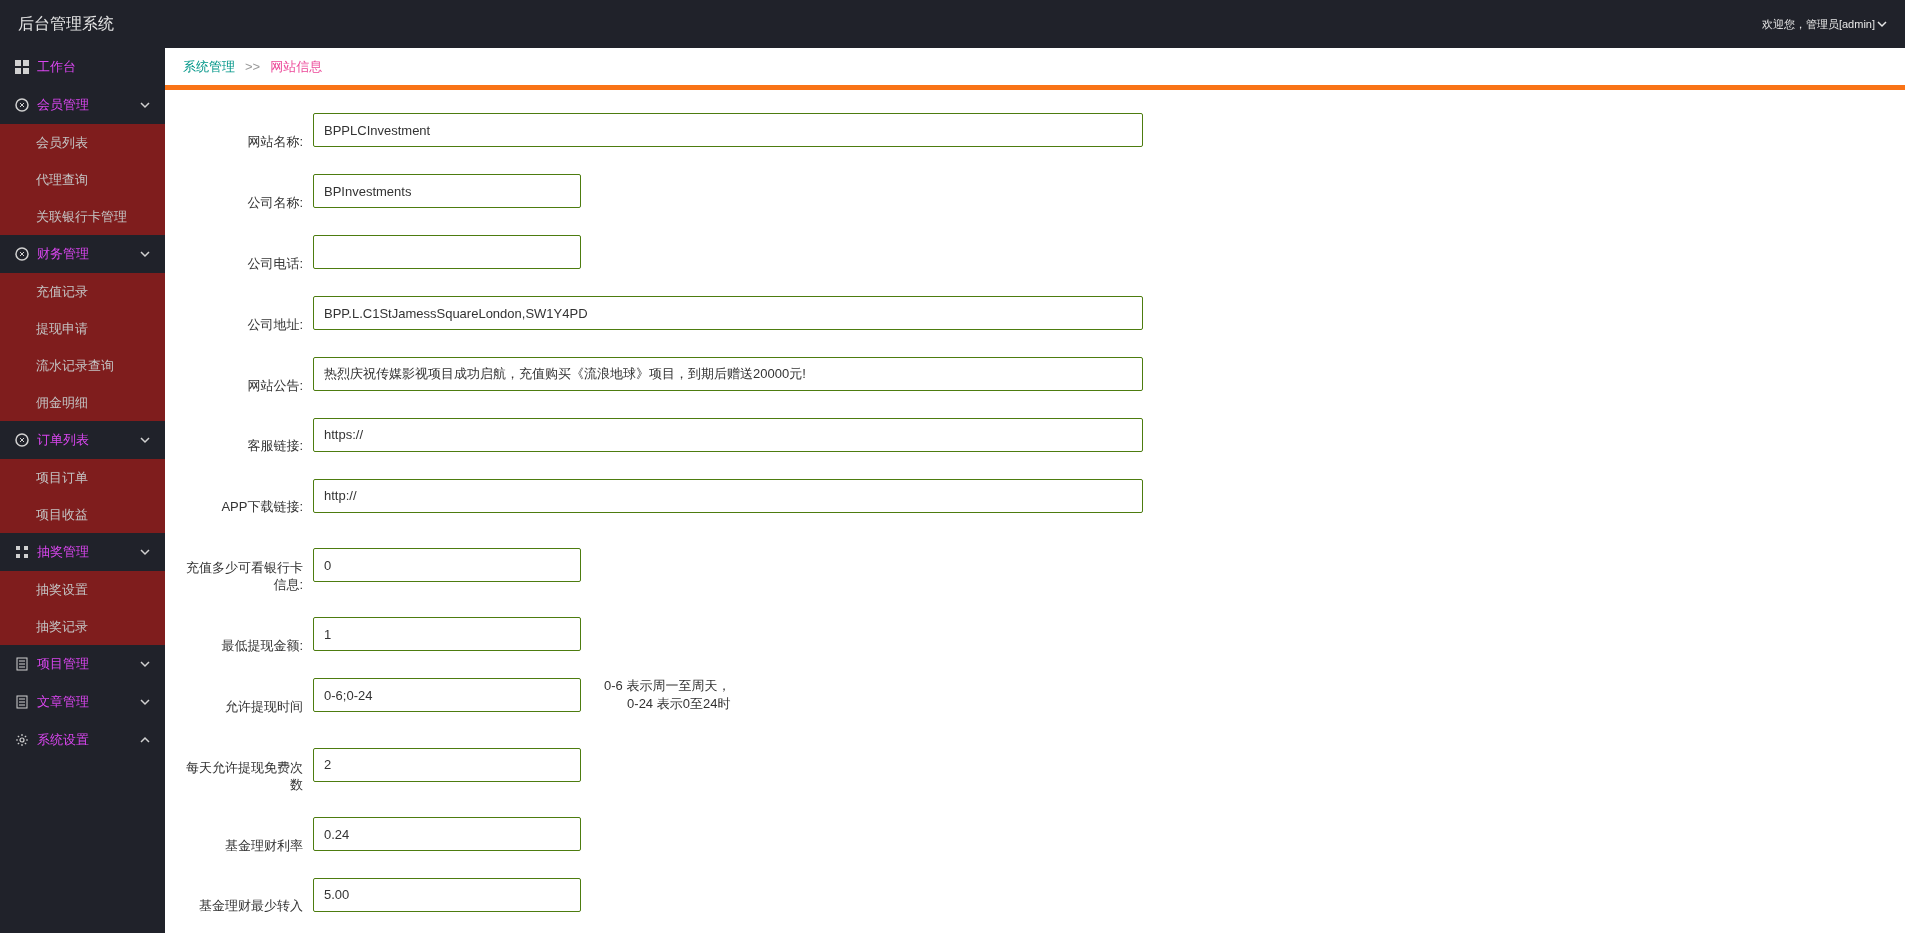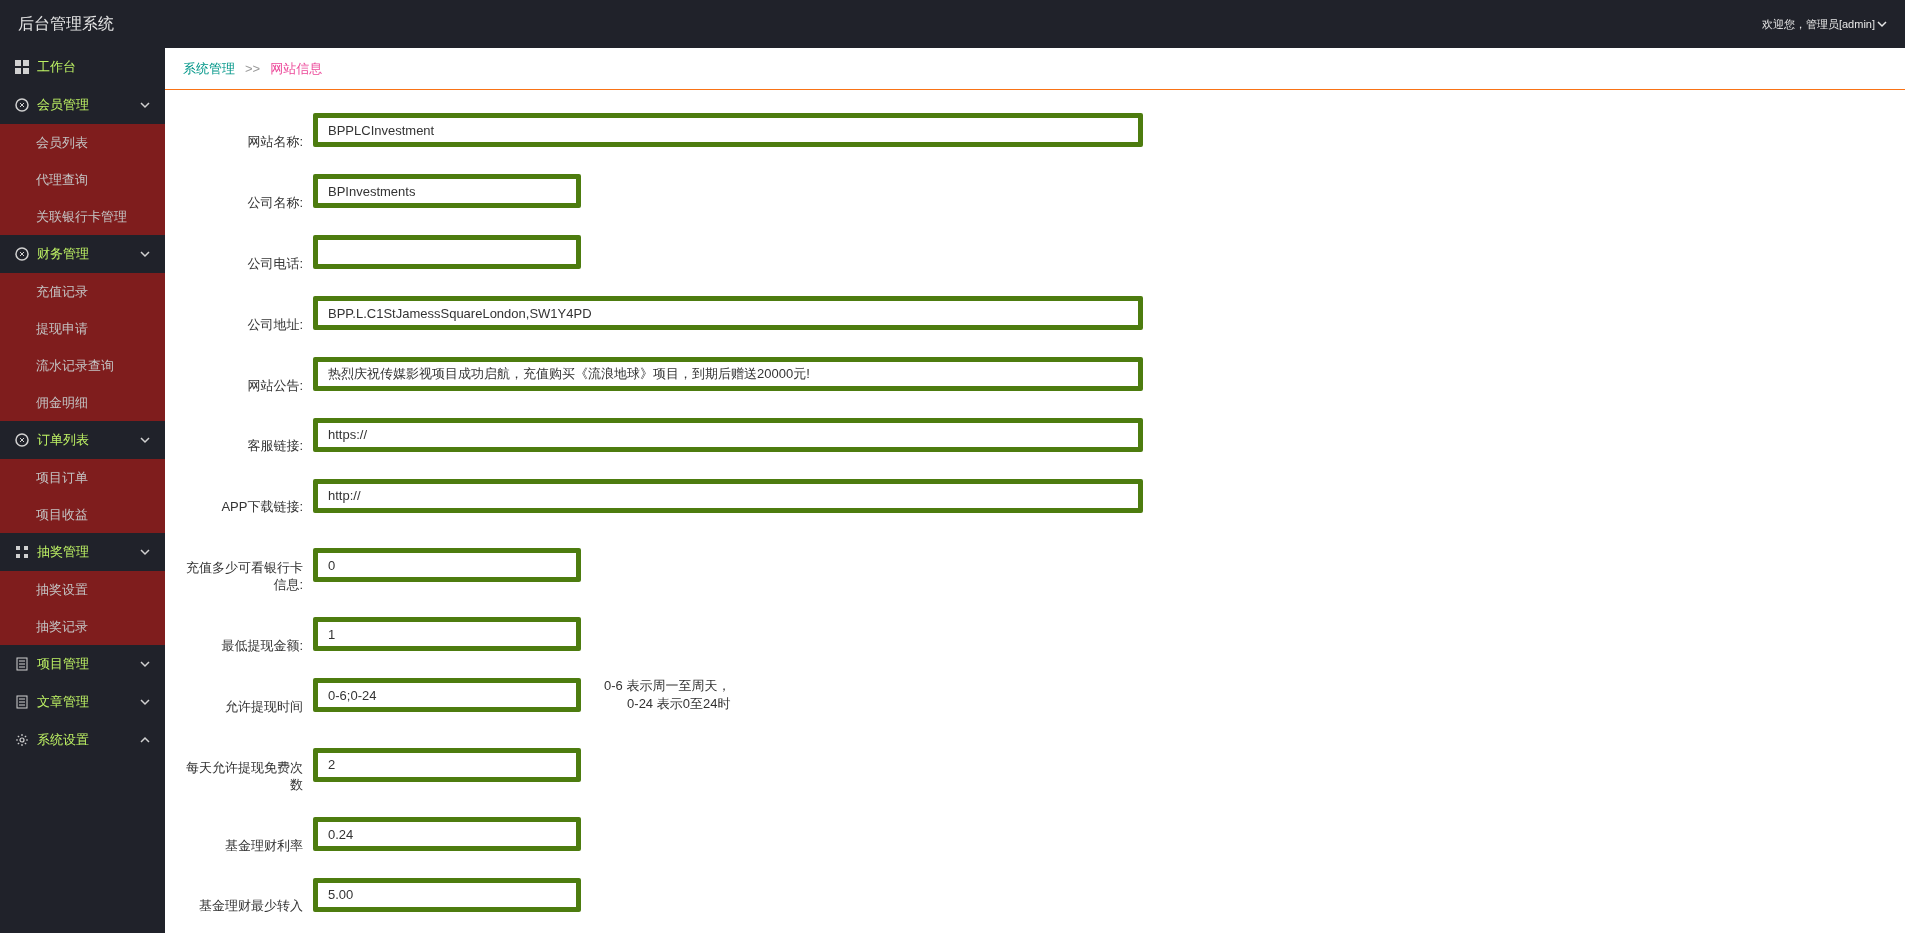--- a/index.html
+++ b/index.html
@@ -43,21 +43,21 @@
   overflow-y: auto;
   flex-shrink: 0;
 }
 .sidebar-item {
   display: flex;
   align-items: center;
   height: 38px;
   padding: 0 15px;
   cursor: pointer;
   font-size: 13px;
-  color: #bef264;
+  color: #d946ef;
   justify-content: space-between;
 }
 .sidebar-item-left {
   display: flex;
   align-items: center;
   gap: 8px;
 }
 .sidebar-subitem {
   display: flex;
   align-items: center;
@@ -78,21 +78,21 @@
 .main {
   flex: 1;
   overflow-y: auto;
   background: #fff;
 }
 .breadcrumb {
   height: 42px;
   display: flex;
   align-items: center;
   padding: 0 18px;
-  border-bottom: 1px solid #f97316;
+  border-bottom: 5px solid #f97316;
   font-size: 13px;
   gap: 10px;
 }
 .breadcrumb-link {
   color: #009688;
   cursor: pointer;
 }
 .breadcrumb-sep {
   color: #999;
 }
@@ -112,21 +112,21 @@
   text-align: right;
   padding-right: 10px;
   font-size: 13px;
   color: #333;
   flex-shrink: 0;
   line-height: 1.3;
   margin-top: 24px;
 }
 .form-input {
   height: 34px;
-  border: 5px solid #4d7c0f;
+  border: 1px solid #4d7c0f;
   border-radius: 2px;
   padding: 0 10px;
   font-size: 13px;
   color: #333;
   outline: none;
 }
 .input-wide {
   width: 830px;
 }
 .input-narrow {

